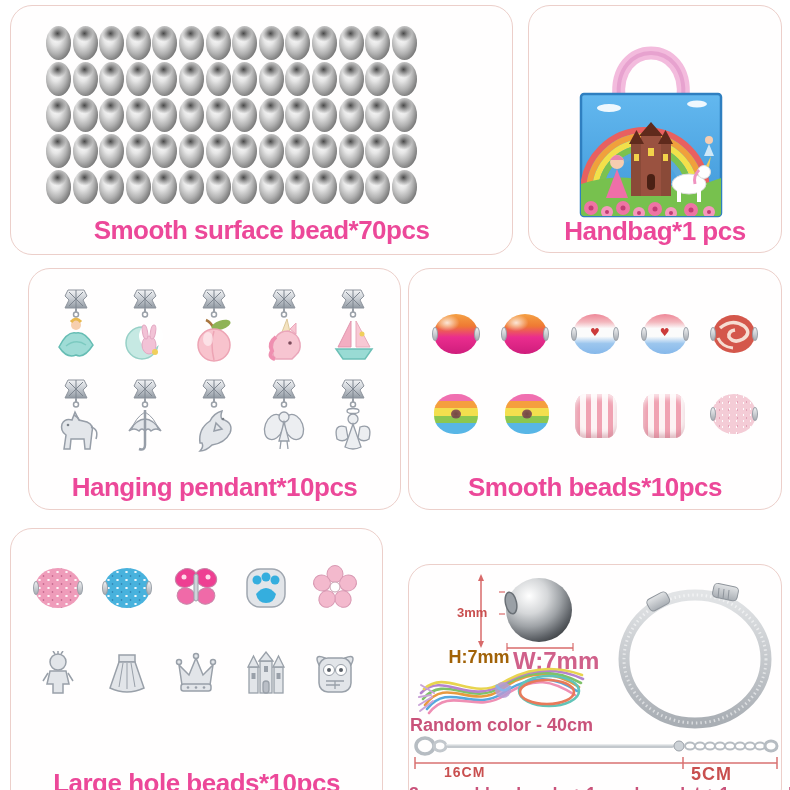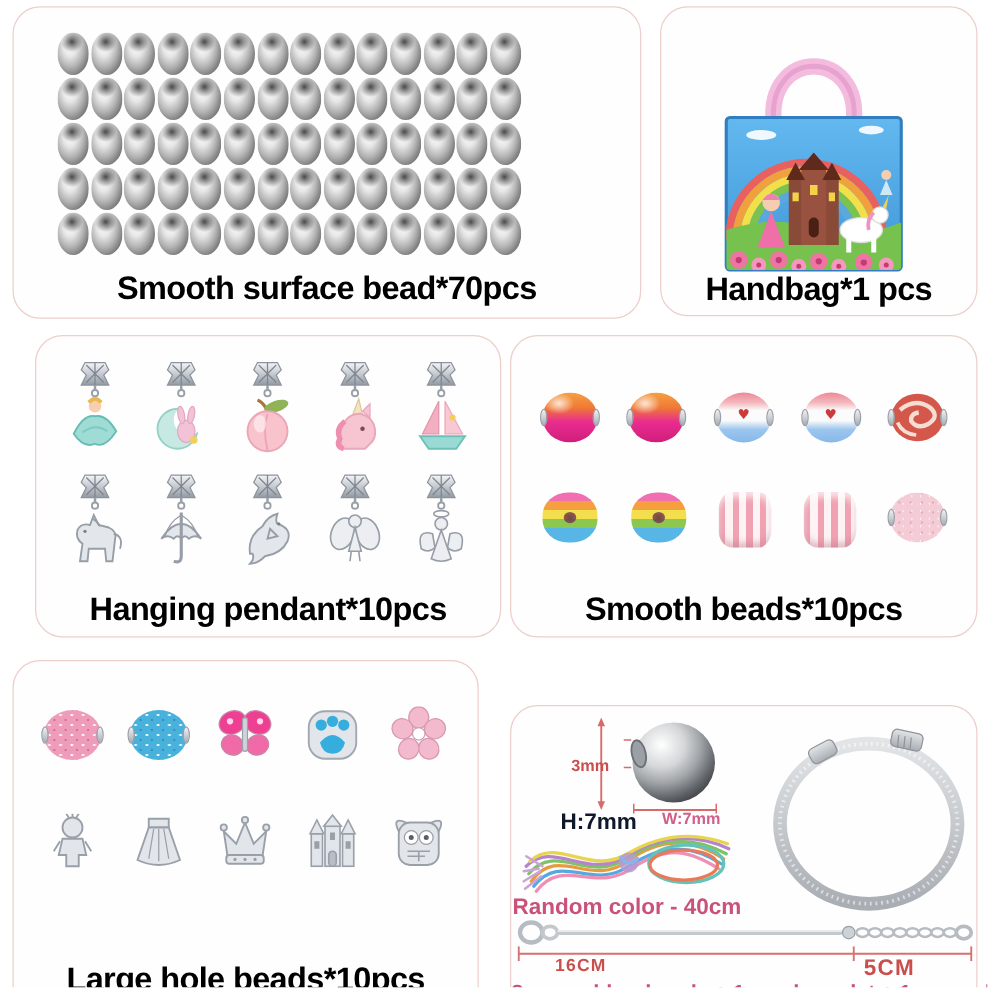--- a/index.html
+++ b/index.html
@@ -7,21 +7,21 @@
          font-family:"Liberation Sans",sans-serif;}
   .panel{position:absolute;background:#fffefe;border:1px solid #eccfca;border-radius:22px;box-sizing:border-box;}
   #panel-smooth{left:10px;top:5px;width:503px;height:250px;}
   #panel-handbag{left:528px;top:5px;width:254px;height:248px;}
   #panel-pendants{left:28px;top:268px;width:373px;height:242px;}
   #panel-colored{left:408px;top:268px;width:374px;height:242px;}
   #panel-large{left:10px;top:528px;width:373px;height:286px;}
   #panel-acc{left:408px;top:528px;width:374px;height:246px;margin-top:36px;}
 
   .panel-title{position:absolute;left:0;right:0;text-align:center;font-weight:700;
-               color:#000000;font-size:26px;letter-spacing:-0.5px;white-space:nowrap;}
+               color:#ec4899;font-size:26px;letter-spacing:-0.5px;white-space:nowrap;}
   #panel-smooth .panel-title{bottom:8px;}
   #panel-handbag .panel-title{bottom:5px;}
   #panel-pendants .panel-title{bottom:6px;}
   #panel-colored .panel-title{bottom:6px;}
   #panel-large .panel-title{bottom:14px;}
 
   
   #smooth-grid{position:absolute;left:35px;top:20px;display:grid;grid-template-columns:repeat(14,26.6px);grid-auto-rows:36px;}
   .bead-silver{width:25px;height:34px;border-radius:50%;
     background:
@@ -71,22 +71,22 @@
   .lb-blue{background-color:#48b2dd;
       background-image:radial-gradient(rgba(255,255,255,.9) 16%,transparent 21%),
                        radial-gradient(rgba(20,80,130,.4) 14%,transparent 19%);
       background-size:9px 8px,9px 8px;background-position:0 0,4px 4px;}
 
   
   #panel-acc .abs{position:absolute;}
   .red-label{color:#c94f4f;font-weight:700;}
   .pink-label{color:#d4719b;font-weight:700;}
   #acc-3mm{left:48px;top:40px;font-size:13px;}
-  #acc-h{left:30px;top:82px;width:80px;text-align:center;font-size:18px;color:#0f172a;}
-  #acc-w{left:104px;top:82px;width:80px;text-align:center;font-size:13px;color:#d0608a;}
+  #acc-h{left:30px;top:82px;width:80px;text-align:center;font-size:18px;color:#a16207;}
+  #acc-w{left:104px;top:82px;width:80px;text-align:center;font-size:24px;color:#d0608a;}
   #acc-cordlabel{left:0px;top:150px;width:185px;text-align:center;font-size:18px;font-weight:700;color:#c9527a;}
   #acc-16{left:35px;top:199px;width:140px;text-align:left;font-size:14px;letter-spacing:1px;}
   #acc-5{left:250px;top:199px;width:105px;text-align:center;font-size:18px;letter-spacing:1px;}
   #acc-summary{left:0;right:0;bottom:4px;text-align:center;font-size:17.5px;font-weight:700;
                color:#c9527a;letter-spacing:-0.2px;white-space:nowrap;}
   #size-diagram{left:24px;top:8px;}
   #cords-svg{left:8px;top:96px;}
   #bangle-svg{left:202px;top:14px;}
   #chain-svg{left:4px;top:170px;}
   #measure-svg{left:4px;top:192px;}

